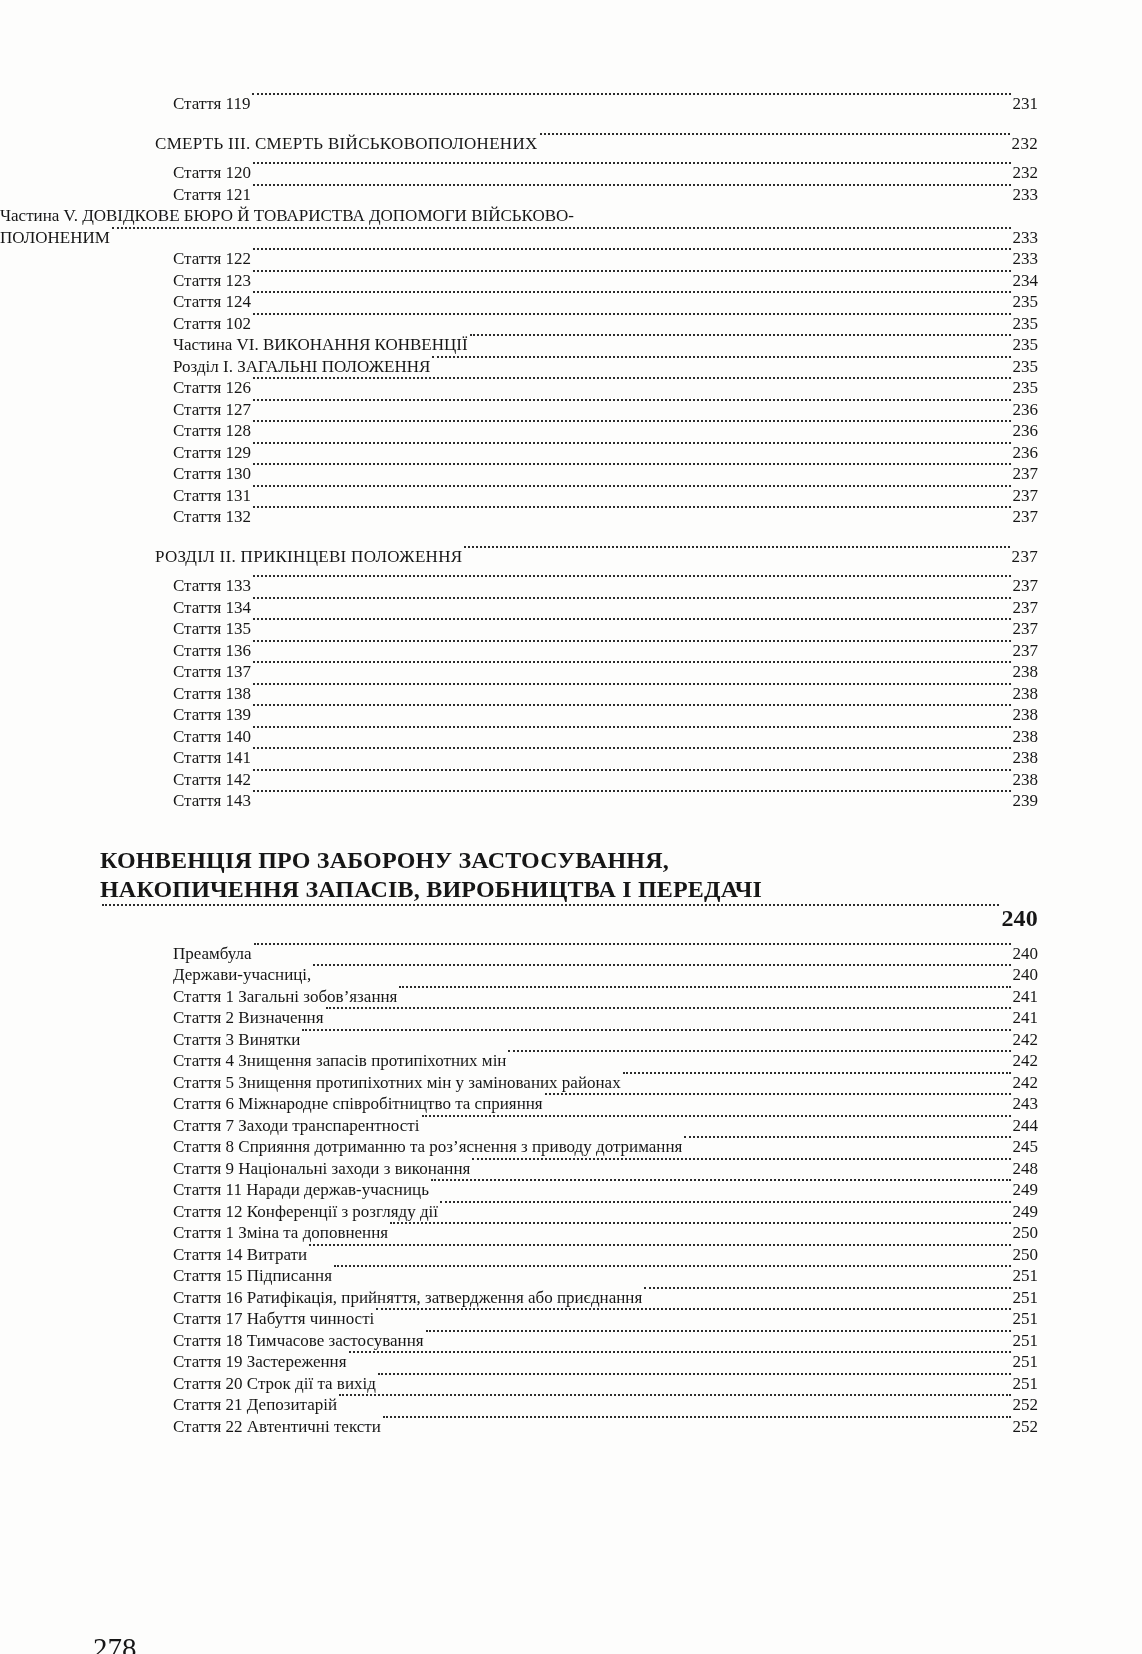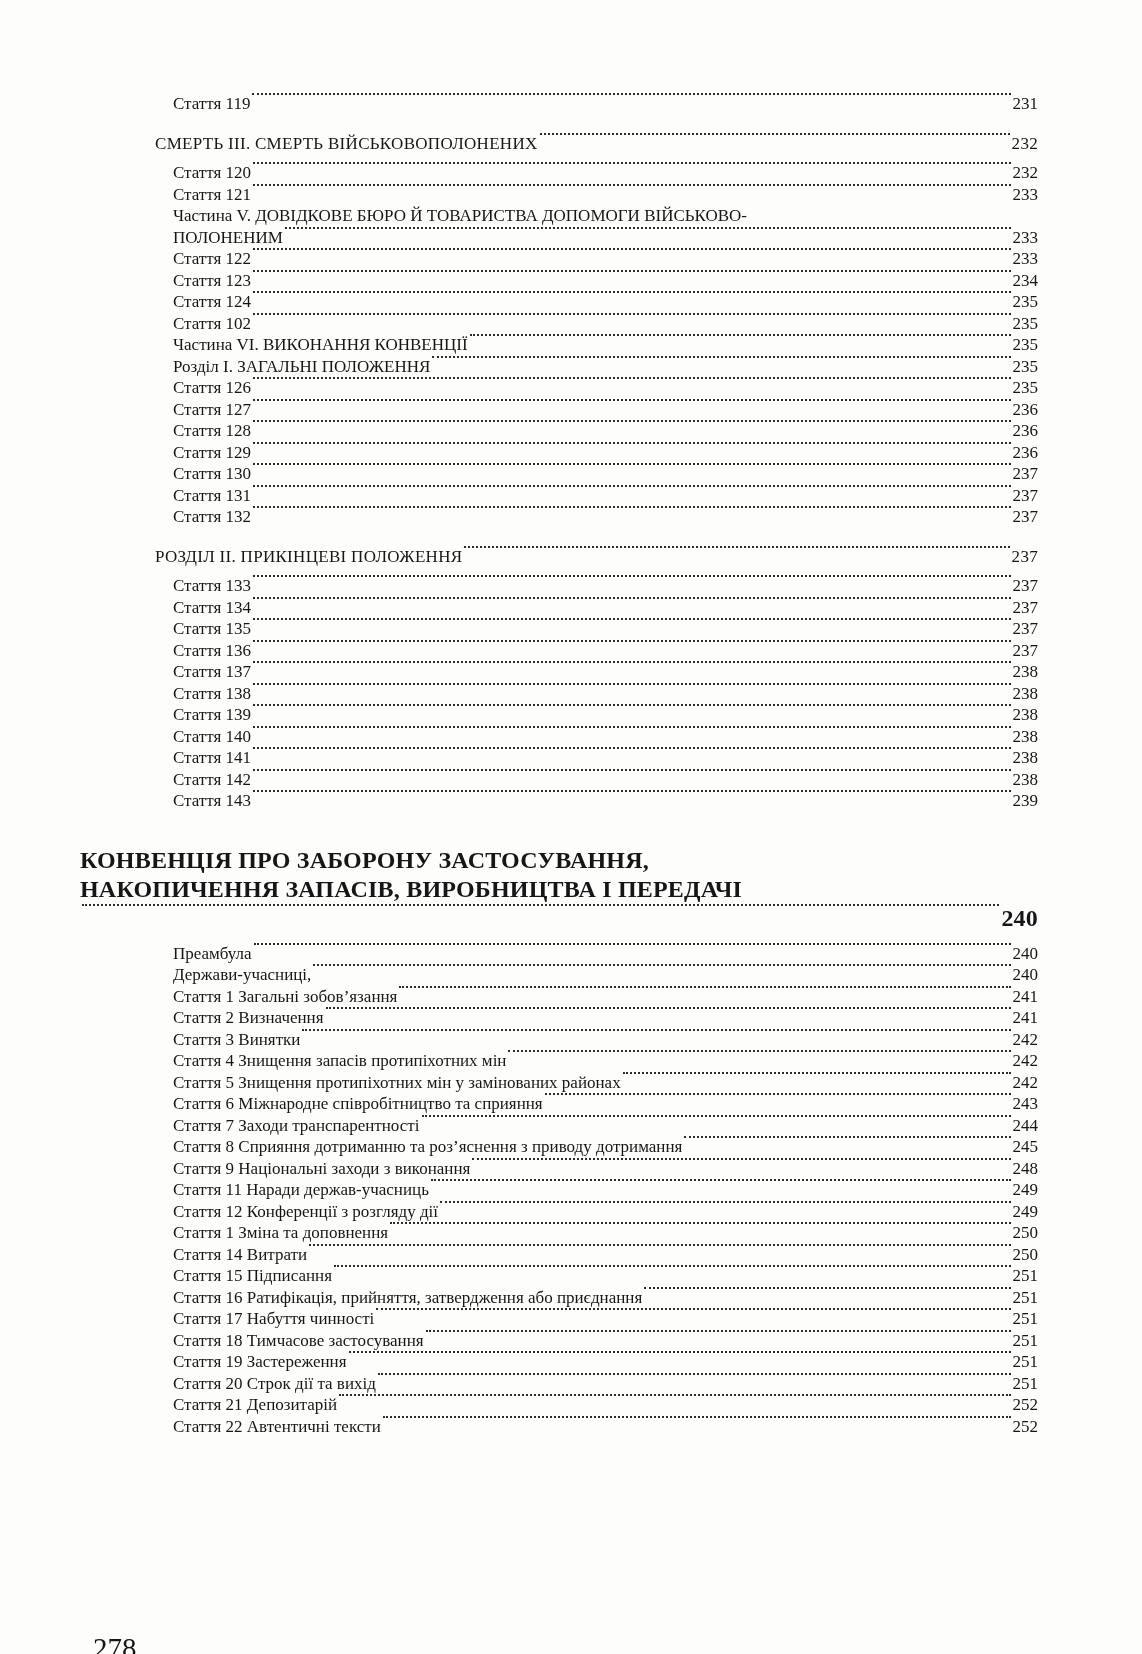--- a/index.html
+++ b/index.html
@@ -27,36 +27,36 @@
   .title { white-space: pre; }
   .leader {
     flex: 1 1 auto;
     min-width: 10px;
     border-bottom: 2px dotted #2b2b2b;
     margin: 0 2px 3px 2px;
   }
   .page-num { white-space: pre; }
   
   .article        { margin-left: 173px; }
-  .article-wrap   { margin-left: 173px; }
+  .article-wrap   { }
   .article-wrap .row { margin-left: 0; }
   .line1 {
     font-size: 17px;
     line-height: 21.5px;
     white-space: pre;
   }
   .section {
     margin-left: 155px;
     margin-top: 18px;
     margin-bottom: 8px;
     letter-spacing: 0.3px;
   }
   
   .toc-heading {
-    margin: 34px 0 10px 80px;
+    margin: 34px 0 10px 100px;
     font-weight: bold;
     font-size: 24px;
     line-height: 29px;
     letter-spacing: 0.2px;
     font-family: Liberation Serif, serif;
   }
   .toc-heading .heading-line { white-space: pre; }
   .toc-heading .row {
     font-size: 24px;
     line-height: 29px;

